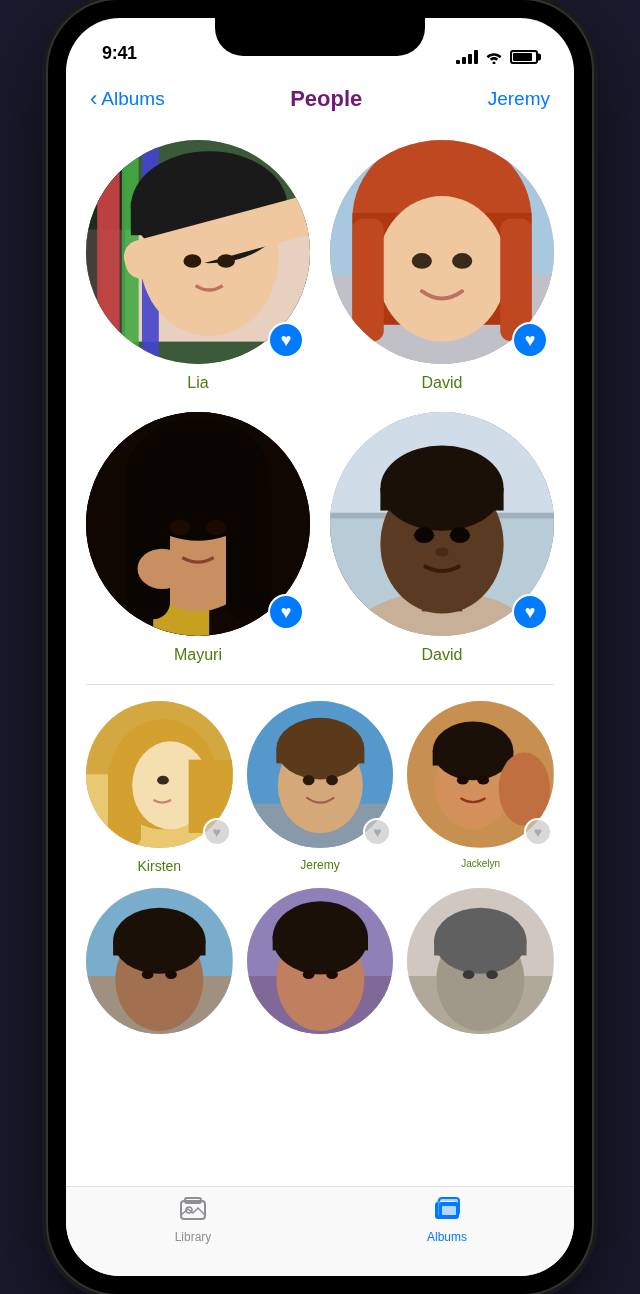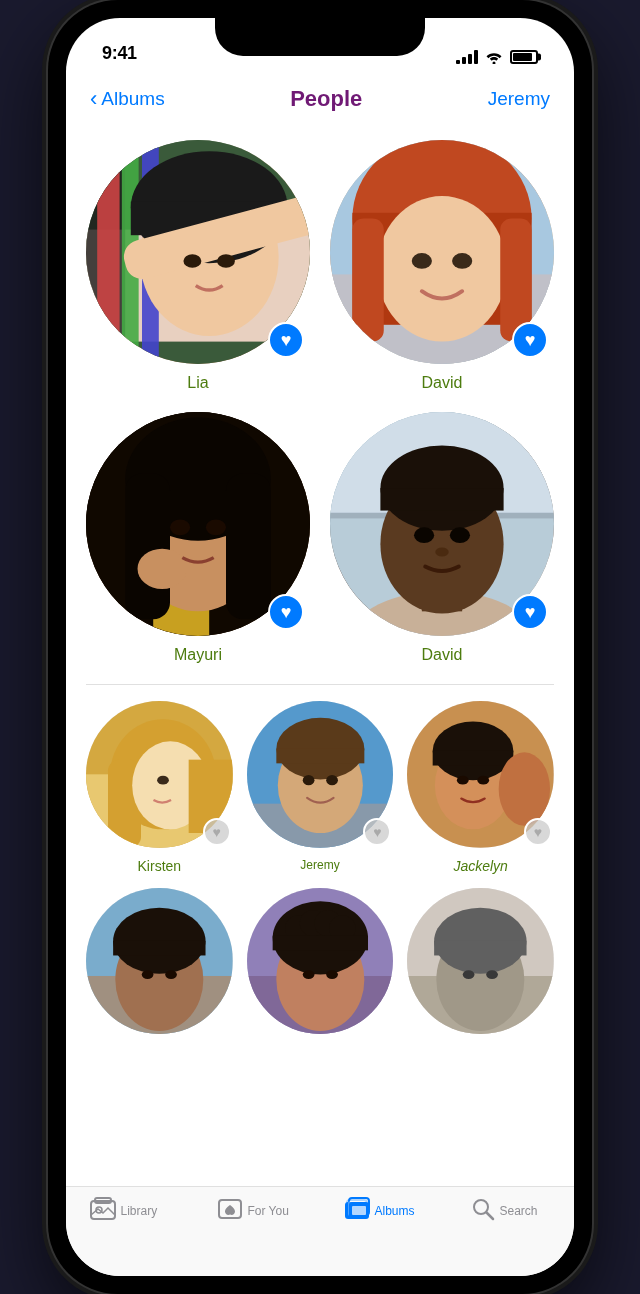--- a/index.html
+++ b/index.html
@@ -258,21 +258,21 @@
       border-top: 1px solid #e0e0e0;
       display: flex;
       align-items: flex-start;
       justify-content: space-around;
       padding-top: 10px;
       flex-shrink: 0;
     }
 
     .tab-item {
       display: flex;
-      flex-direction: row;
+      flex-direction: column;
       align-items: center;
       gap: 5px;
       cursor: pointer;
       width: 80px;
     }
 
     .tab-label {
       font-size: 12px;
       color: #8e8e93;
     }
@@ -572,21 +572,21 @@
                 <ellipse cx="76" cy="108" rx="8" ry="6" fill="#1a0a00"></ellipse>
                 <ellipse cx="104" cy="108" rx="8" ry="6" fill="#1a0a00"></ellipse>
 
                 <path d="M74 133 Q90 143 106 133" fill="none" stroke="#903020" stroke-width="3" stroke-linecap="round"></path>
               </svg>
             </div>
             <div class="heart-badge-sm">
               <span style="color:#aaa; font-size:14px;">♥</span>
             </div>
           </div>
-          <span class="person-name" style="font-size:14px;font-style:italic;">Jackelyn</span>
+          <span class="person-name" style="font-size:10px;">Jackelyn</span>
         </div>
 
         <div class="person-card person-card-sm" style="overflow:hidden;">
           <div class="avatar-wrapper">
             <div class="avatar-circle face-bottom1">
               <svg class="face-svg" viewBox="0 0 200 200">
                 <rect width="200" height="200" fill="#7aaccc"></rect>
                 <rect width="200" height="80" y="120" fill="#a09080"></rect>
                 <ellipse cx="100" cy="125" rx="60" ry="70" fill="#a07050"></ellipse>
                 <ellipse cx="100" cy="72" rx="63" ry="45" fill="#1a1008"></ellipse>
@@ -649,49 +649,31 @@
           <svg width="26" height="24" viewBox="0 0 26 24" fill="none">
             <rect x="1" y="4" width="24" height="18" rx="3" stroke="#8e8e93" stroke-width="2" fill="none"></rect>
             <rect x="5" y="1" width="16" height="5" rx="2" stroke="#8e8e93" stroke-width="2" fill="none"></rect>
             <circle cx="9" cy="13" r="3" stroke="#8e8e93" stroke-width="1.5" fill="none"></circle>
             <path d="M1 18 L8 12 L13 16 L18 11 L25 18" stroke="#8e8e93" stroke-width="1.5" fill="none"></path>
           </svg>
         </span>
         <span class="tab-label">Library</span>
       </div>
 
-      <div class="tab-item">
-        <span style="color:#8e8e93;">
-          <svg width="26" height="24" viewBox="0 0 26 24" fill="none">
-            <rect x="2" y="3" width="22" height="18" rx="3" stroke="#8e8e93" stroke-width="2" fill="none"></rect>
-            <path d="M13 8 C13 8 8 11 8 14.5 C8 16.4 9.6 18 11.5 18 C12.3 18 13 17.6 13 17.6 C13 17.6 13.7 18 14.5 18 C16.4 18 18 16.4 18 14.5 C18 11 13 8 13 8Z" fill="#8e8e93"></path>
-          </svg>
-        </span>
-        <span class="tab-label">For You</span>
-      </div>
 
       <div class="tab-item">
         <span style="color:#007AFF;">
           <svg width="26" height="24" viewBox="0 0 26 24" fill="none">
             <rect x="1" y="5" width="20" height="17" rx="3" fill="#007AFF"></rect>
             <rect x="5" y="1" width="20" height="17" rx="3" stroke="#007AFF" stroke-width="2" fill="none"></rect>
             <rect x="3" y="3" width="20" height="17" rx="3" stroke="#007AFF" stroke-width="2" fill="white" opacity="0.3"></rect>
             <rect x="5" y="5" width="20" height="17" rx="3" fill="#007AFF"></rect>
             <rect x="8" y="9" width="14" height="9" rx="1" fill="white" opacity="0.7"></rect>
           </svg>
         </span>
         <span class="tab-label active">Albums</span>
       </div>
 
-      <div class="tab-item">
-        <span style="color:#8e8e93;">
-          <svg width="24" height="24" viewBox="0 0 24 24" fill="none">
-            <circle cx="10" cy="10" r="7" stroke="#8e8e93" stroke-width="2" fill="none"></circle>
-            <line x1="15.5" y1="15.5" x2="22" y2="22" stroke="#8e8e93" stroke-width="2.5" stroke-linecap="round"></line>
-          </svg>
-        </span>
-        <span class="tab-label">Search</span>
-      </div>
 
     </div>
 
   </div>
 </div>
 
 </body></html>

